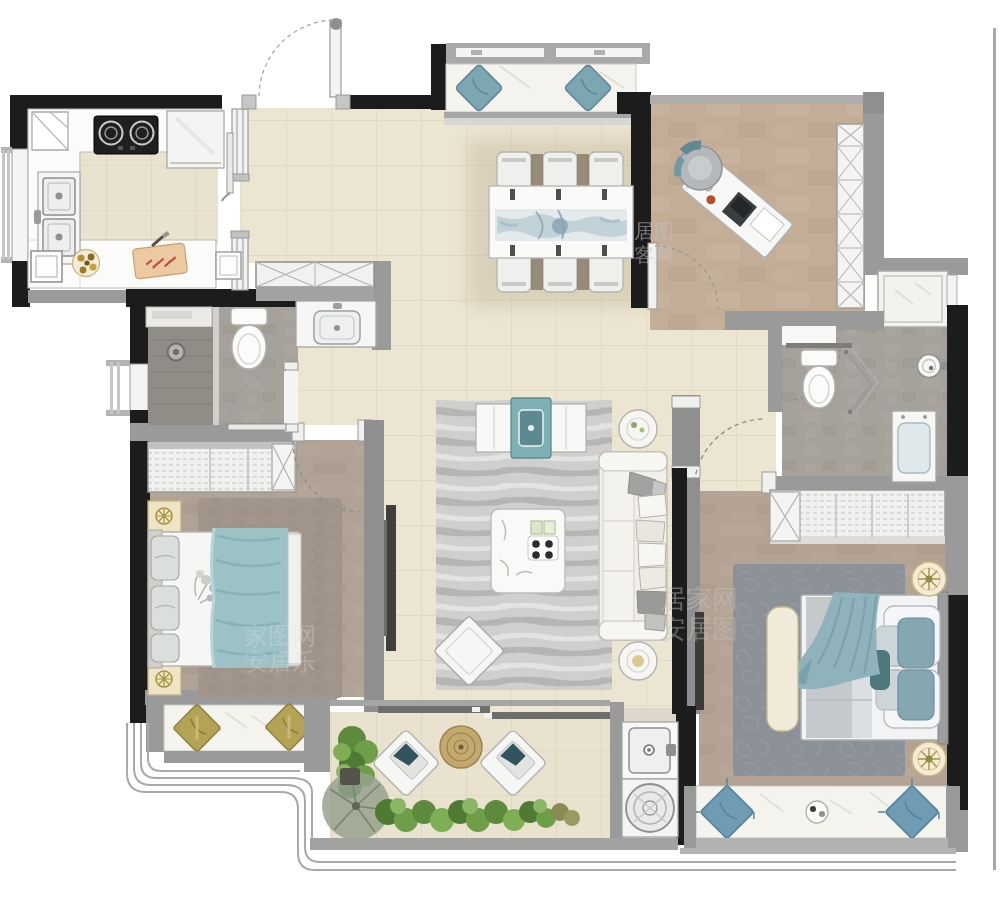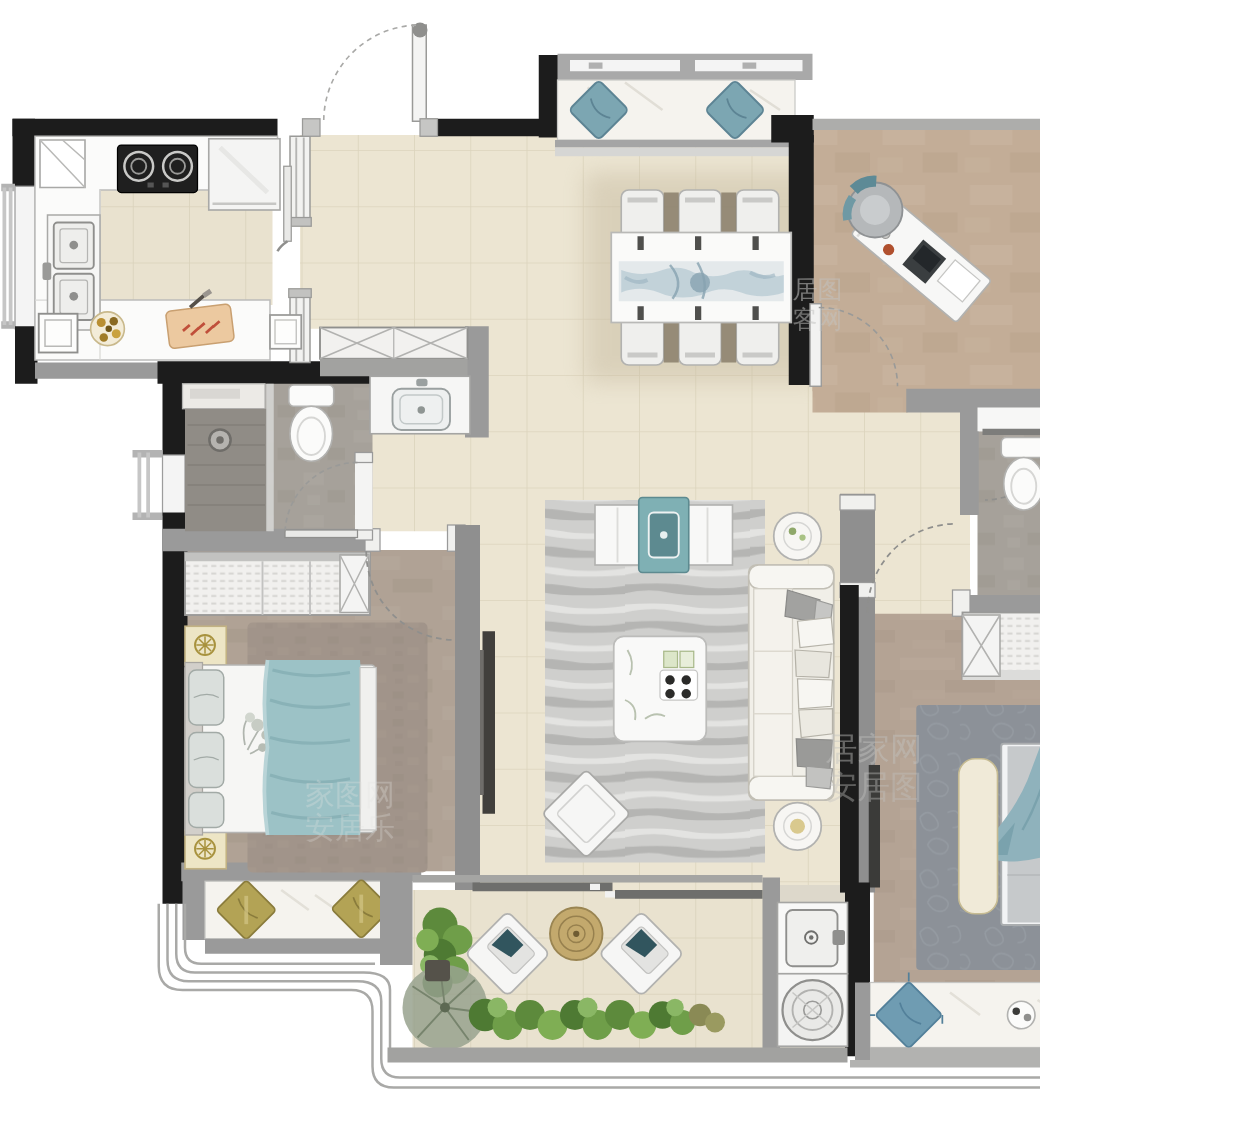--- a/index.html
+++ b/index.html
@@ -1,16 +1,16 @@
 <!DOCTYPE html>
 <html><head>
 <meta charset="utf-8">
 <style>
 html,body{margin:0;padding:0;background:#fff;}
-#wrap{width:832px;height:897px;position:relative;background:#d946ef;overflow:hidden;font-family:"Liberation Sans",sans-serif;}
+#wrap{width:1000px;height:897px;position:relative;background:#d946ef;overflow:hidden;font-family:"Liberation Sans",sans-serif;}
 </style>
 </head>
 <body>
 
 <div id="wrap">
 <svg width="1000" height="897" viewBox="0 0 1000 897">
 <defs>
 <pattern id="tile" width="45" height="45" patternUnits="userSpaceOnUse" patternTransform="translate(17,30)">
   <rect width="45" height="45" fill="#ece5d2"></rect>
   <path d="M0 0H45V45" fill="none" stroke="#dcd4bd" stroke-width="1.3"></path>

